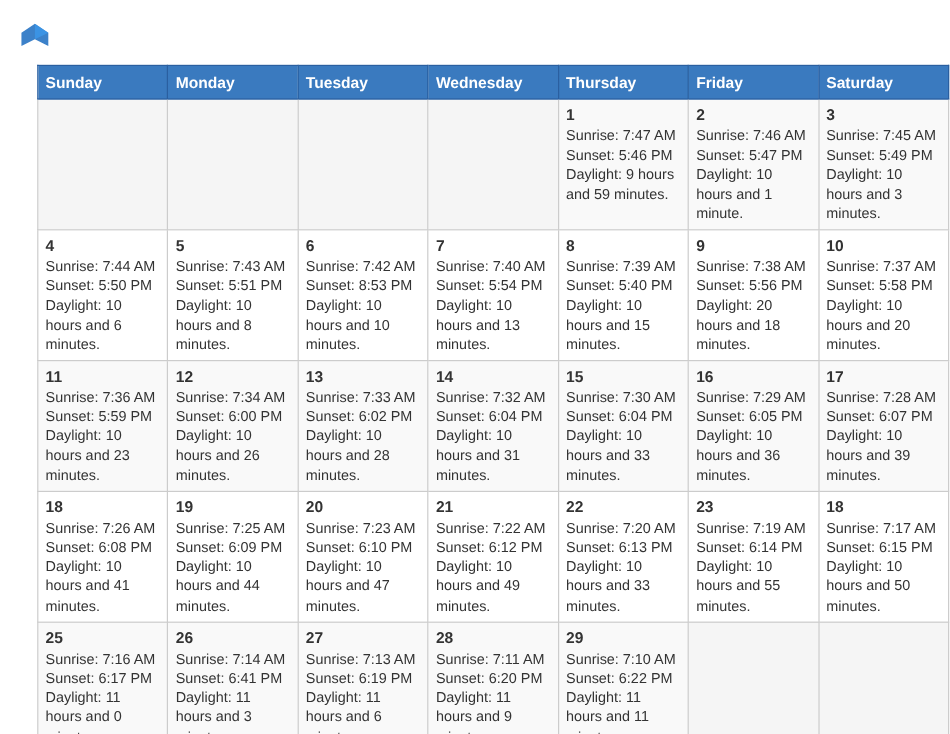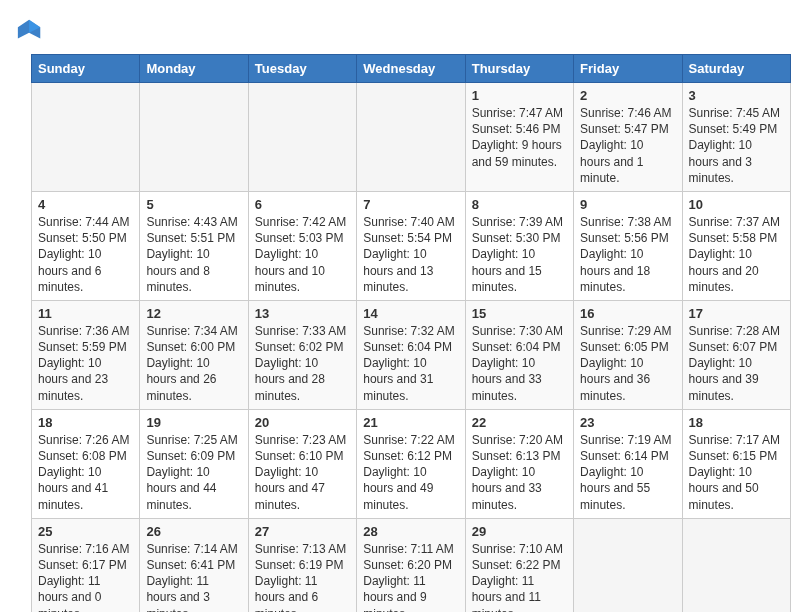--- a/index.html
+++ b/index.html
@@ -161,55 +161,55 @@
           <span class="day-num">4</span>
         <div class="day-info">
           <span>Sunrise: 7:44 AM</span><br>
           <span>Sunset: 5:50 PM</span><br>
           <span>Daylight: 10 hours and 6 minutes.</span>
         </div>
         </td>
         <td>
           <span class="day-num">5</span>
         <div class="day-info">
-          <span>Sunrise: 4:43 AM</span><br>
+          <span>Sunrise: 7:43 AM</span><br>
           <span>Sunset: 5:51 PM</span><br>
           <span>Daylight: 10 hours and 8 minutes.</span>
         </div>
         </td>
         <td>
           <span class="day-num">6</span>
         <div class="day-info">
           <span>Sunrise: 7:42 AM</span><br>
-          <span>Sunset: 5:03 PM</span><br>
+          <span>Sunset: 8:53 PM</span><br>
           <span>Daylight: 10 hours and 10 minutes.</span>
         </div>
         </td>
         <td>
           <span class="day-num">7</span>
         <div class="day-info">
           <span>Sunrise: 7:40 AM</span><br>
           <span>Sunset: 5:54 PM</span><br>
           <span>Daylight: 10 hours and 13 minutes.</span>
         </div>
         </td>
         <td>
           <span class="day-num">8</span>
         <div class="day-info">
           <span>Sunrise: 7:39 AM</span><br>
-          <span>Sunset: 5:30 PM</span><br>
+          <span>Sunset: 5:40 PM</span><br>
           <span>Daylight: 10 hours and 15 minutes.</span>
         </div>
         </td>
         <td>
           <span class="day-num">9</span>
         <div class="day-info">
           <span>Sunrise: 7:38 AM</span><br>
           <span>Sunset: 5:56 PM</span><br>
-          <span>Daylight: 10 hours and 18 minutes.</span>
+          <span>Daylight: 20 hours and 18 minutes.</span>
         </div>
         </td>
         <td>
           <span class="day-num">10</span>
         <div class="day-info">
           <span>Sunrise: 7:37 AM</span><br>
           <span>Sunset: 5:58 PM</span><br>
           <span>Daylight: 10 hours and 20 minutes.</span>
         </div>
         </td>

